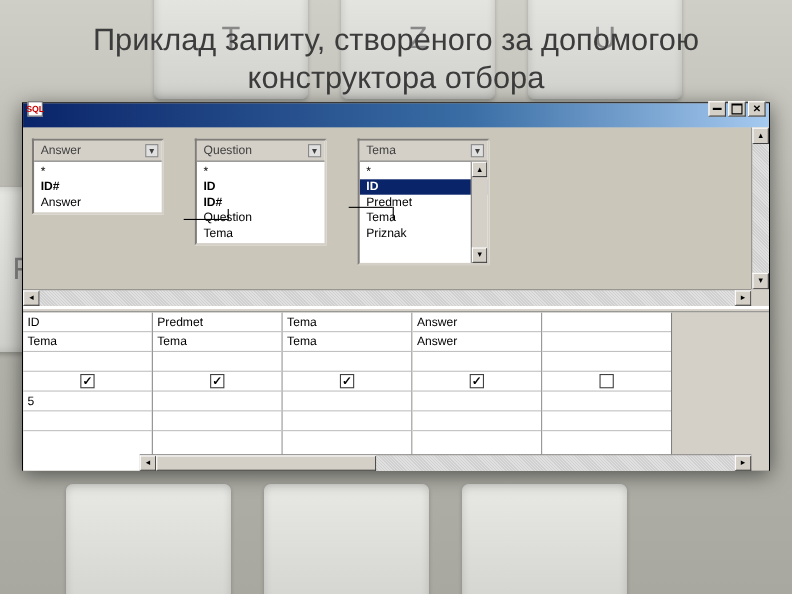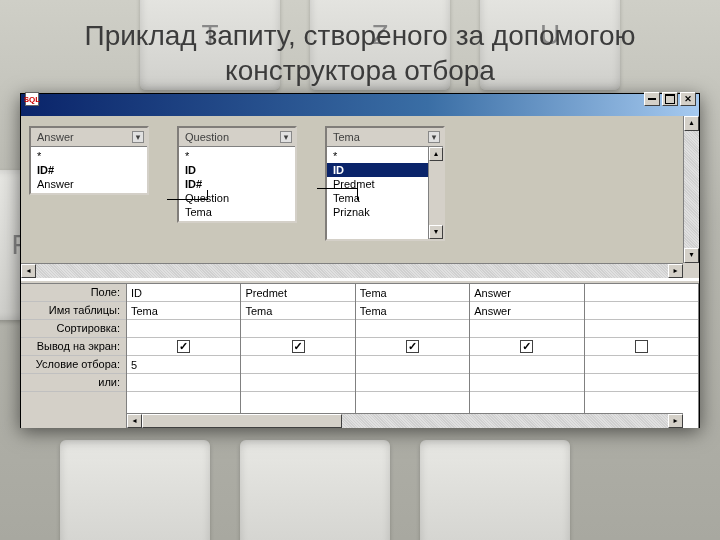--- a/index.html
+++ b/index.html
@@ -194,28 +194,20 @@
       <div class="arr">◂</div>
       <div class="track"></div>
       <div class="arr">▸</div>
     </div>
     <div class="corner"></div>
   </div>
 
   <div class="splitter"></div>
 
   <div class="grid">
-    <div class="labels">
-      <div>Поле:</div>
-      <div>Имя таблицы:</div>
-      <div>Сортировка:</div>
-      <div>Вывод на экран:</div>
-      <div>Условие отбора:</div>
-      <div>или:</div>
-    </div>
     <div class="cols" id="grid-cols">
         <div class="col">
           <div class="cell">ID</div>
           <div class="cell">Tema</div>
           <div class="cell"></div>
           <div class="cell check">
             <div class="cb">✓</div>
           </div>
           <div class="cell">5</div>
           <div class="cell"></div>

